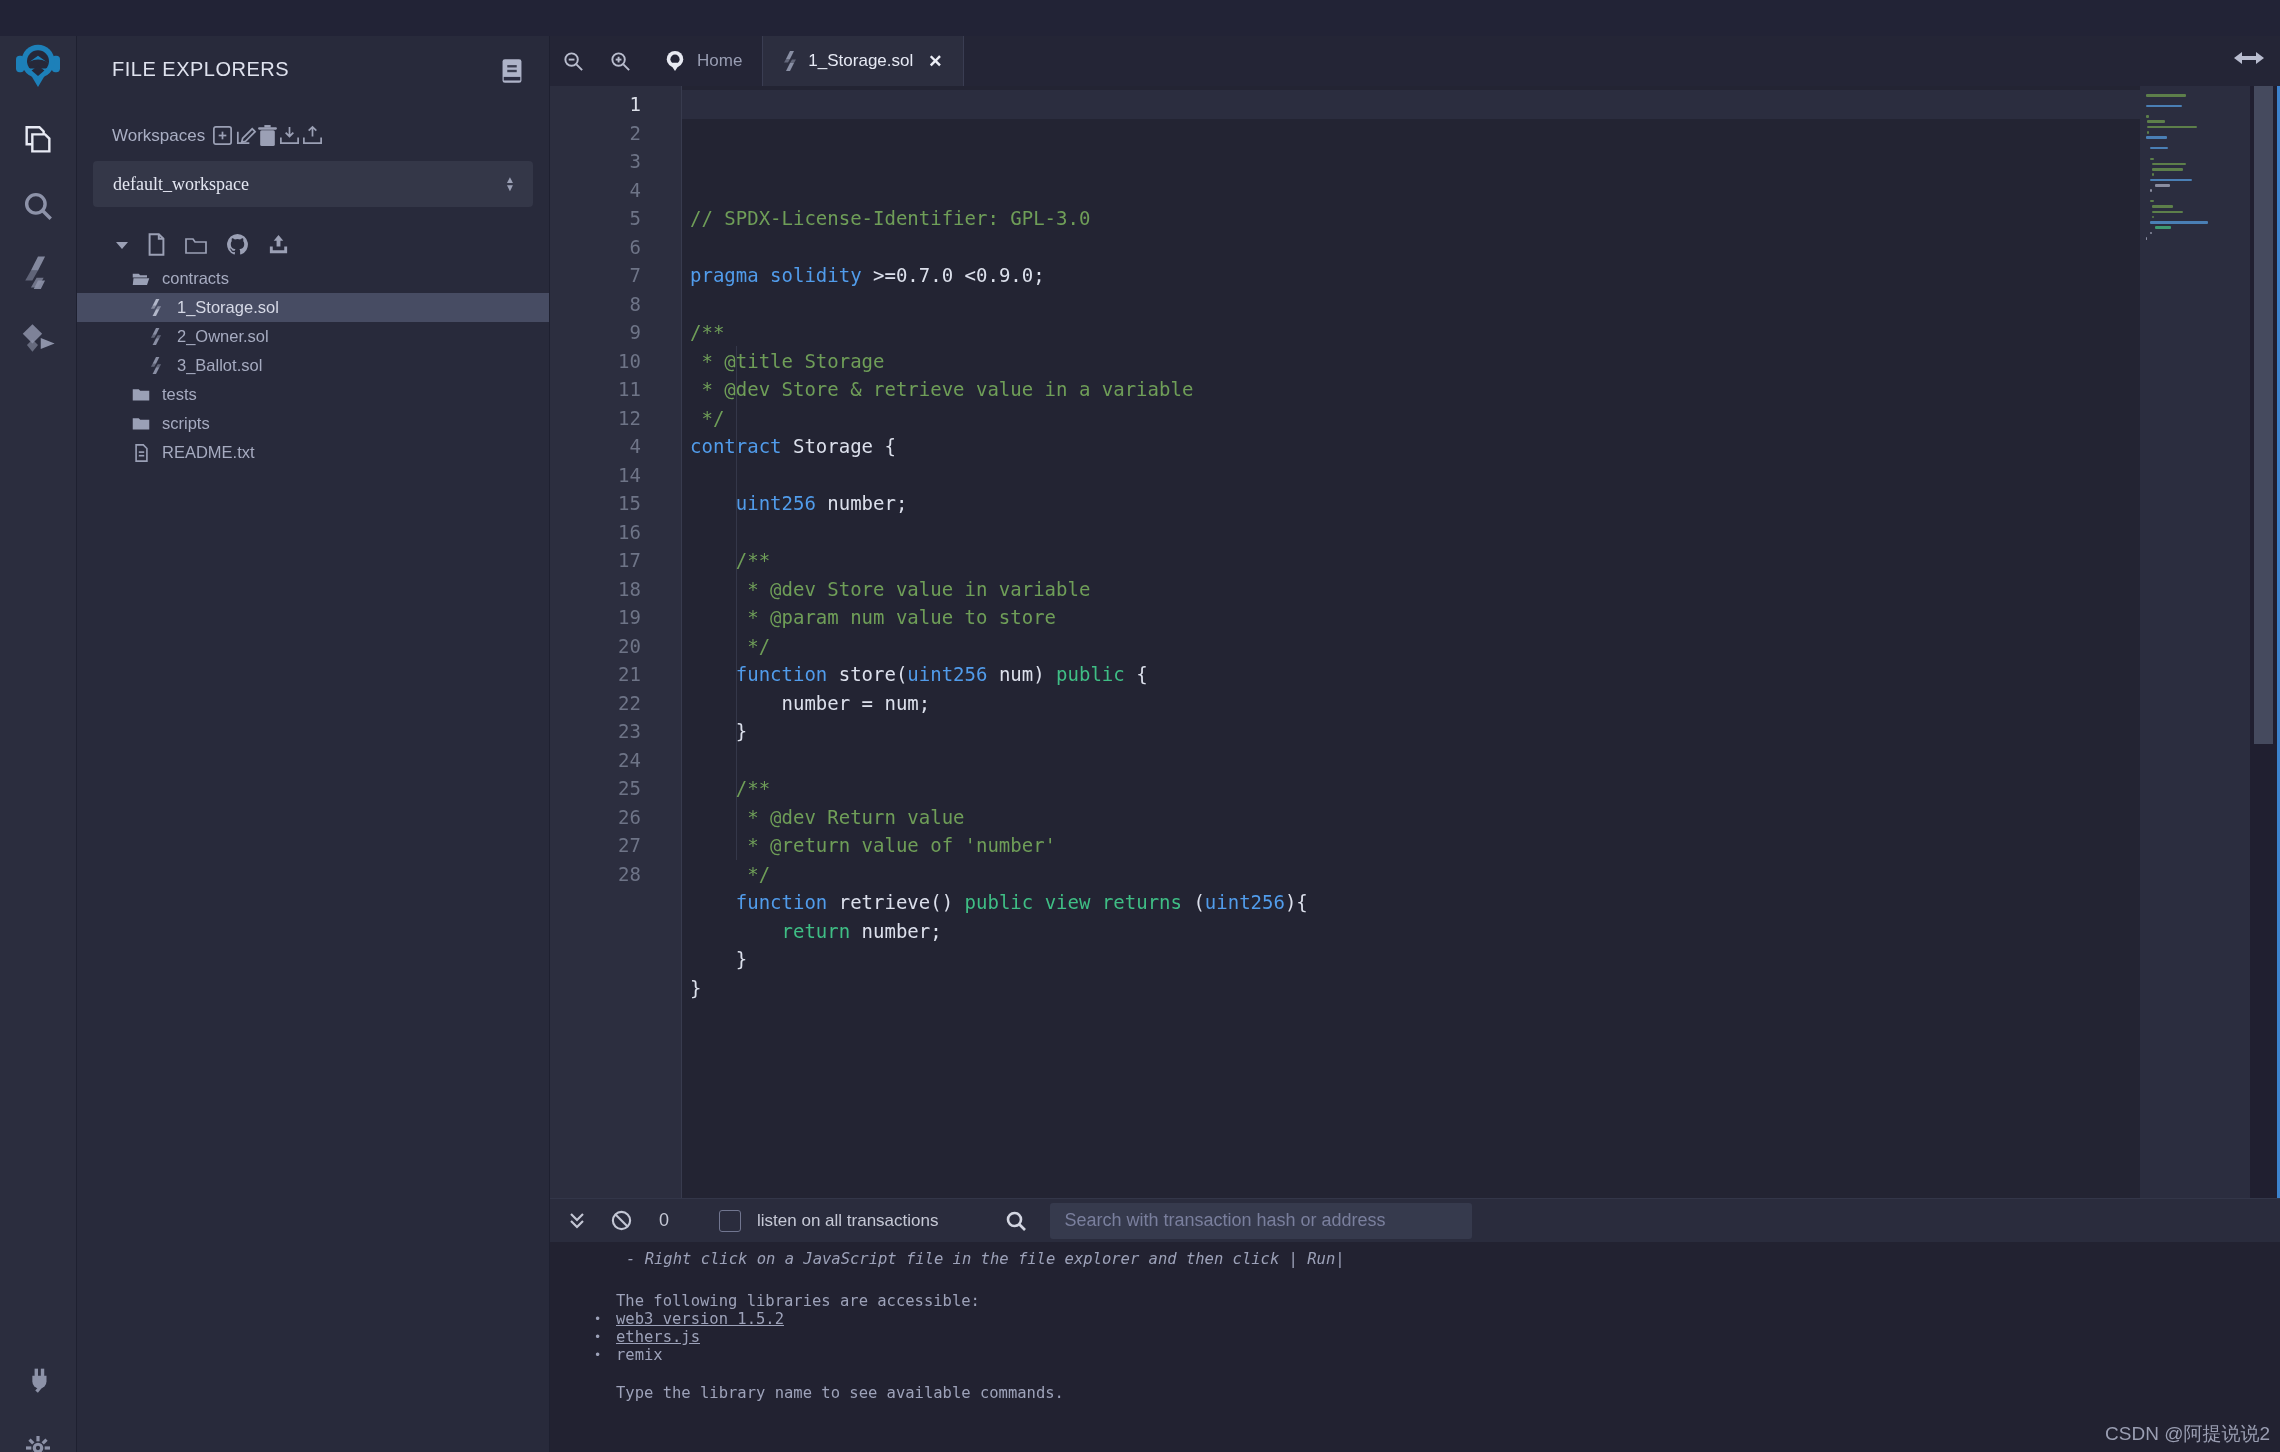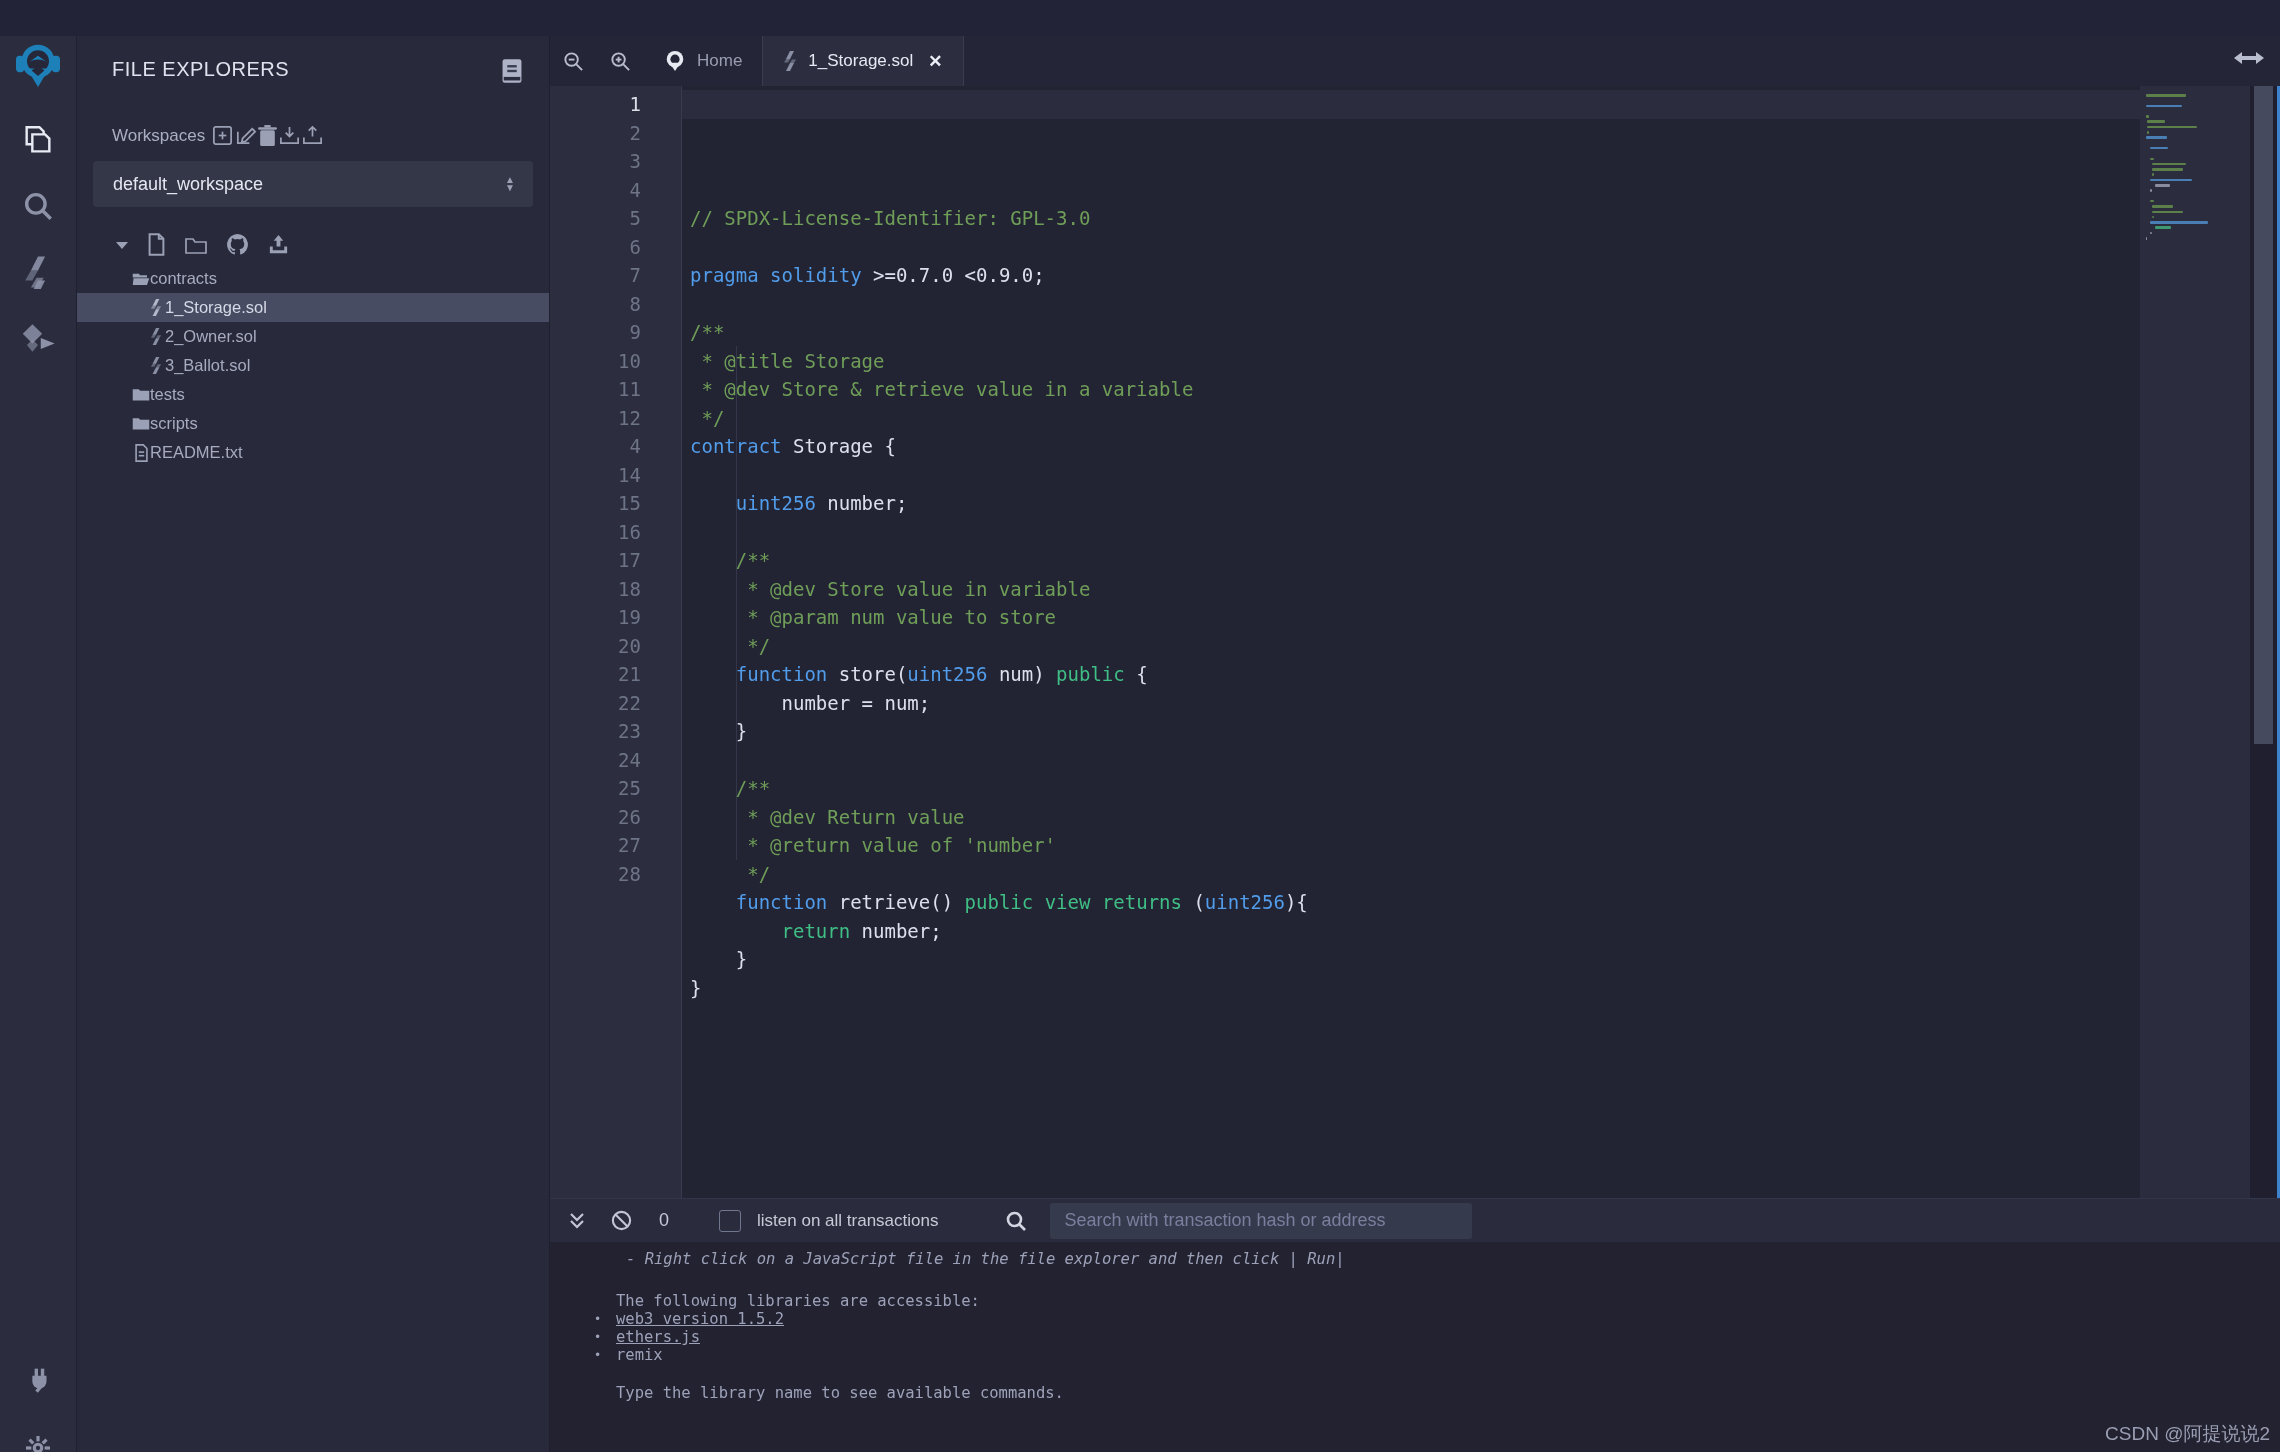--- a/index.html
+++ b/index.html
@@ -23,27 +23,27 @@
            position:relative; color:#a6abc0; }
   .panel-header { display:flex; justify-content:space-between; align-items:flex-start;
                   padding:22px 26px 0 35px; }
   .panel-title { font-size:20px; letter-spacing:.5px; color:#dfe2ee; font-weight:500; }
   .ws-row { display:flex; align-items:center; padding:40px 0 0 35px; }
   .ws-label { font-size:17px; color:#a9aec3; margin-right:6px; }
   .ws-icon { color:#9ba0b5; cursor:pointer; display:flex; }
   .ws-select { margin:14px 16px 0 16px; height:46px; background:#343748; border-radius:4px;
                display:flex; align-items:center; justify-content:space-between;
                padding:0 18px 0 20px; cursor:pointer; }
-  .ws-select-value { font-size:18px; color:#e4e7f2; }
+  .ws-select-value { font-size:18px; color:#e4e7f2;font-family:Liberation Serif, serif; }
   .ws-caret { display:flex; flex-direction:column; color:#9ba0b5; font-size:10px; line-height:8px; }
   .tree-toolbar { display:flex; align-items:center; gap:18px; padding:26px 0 6px 38px;
                   color:#9ba0b5; }
   .tree-toolbar .tt-icon { cursor:pointer; display:flex; }
   .tree { margin-top:2px; font-size:16.5px; }
-  .tree-row { height:29px; display:flex; align-items:center; cursor:pointer;
+  .tree-row { height:29px; display:flex; align-items:center; gap:12px; cursor:pointer;
               color:#a6abc0; }
   .tree-row.sel { background:#474c63; color:#d6d9e6; }
   .tree-row .t-ico { display:flex; width:18px; justify-content:center; color:#9aa0b6; }
   .tree-row.sel .t-ico { color:#c6cadb; }
 
   
   .main { flex:1; display:flex; flex-direction:column; position:relative; }
 
   .tabbar { height:50px; background:#242536; display:flex; align-items:stretch; position:relative; }
   .tb-zoom { width:47px; display:flex; align-items:center; justify-content:center;

